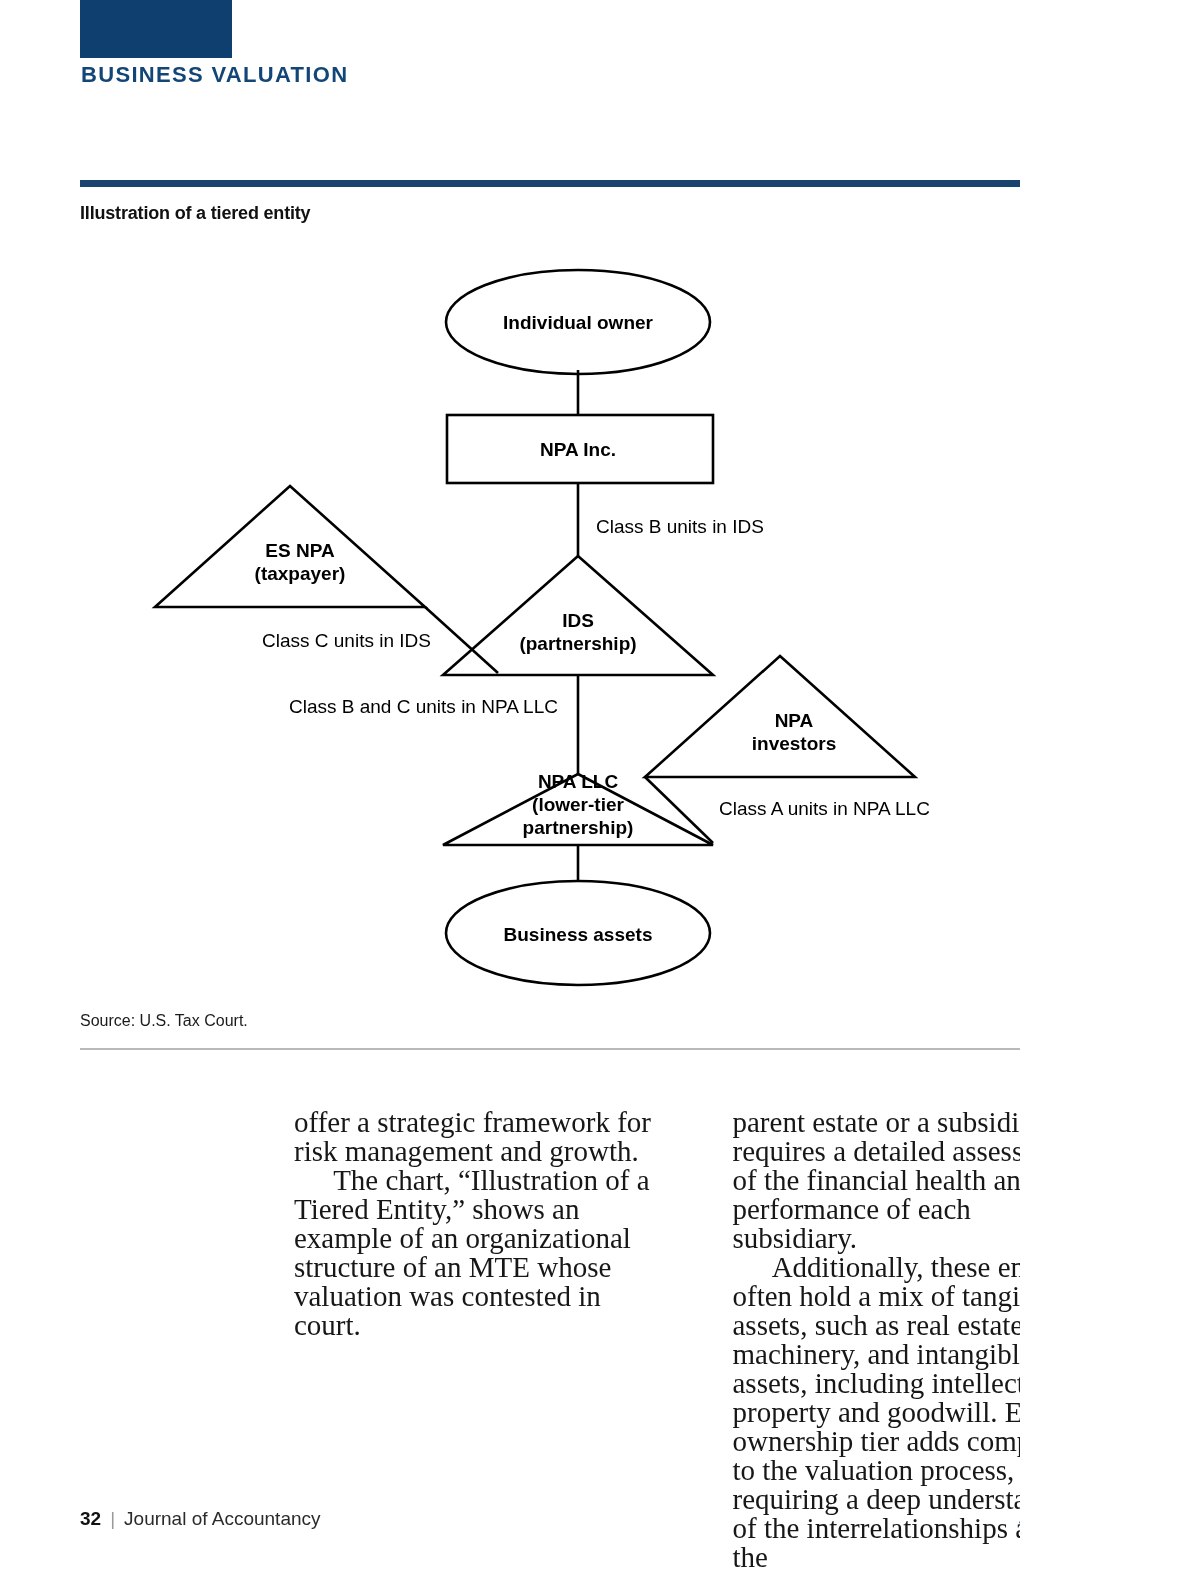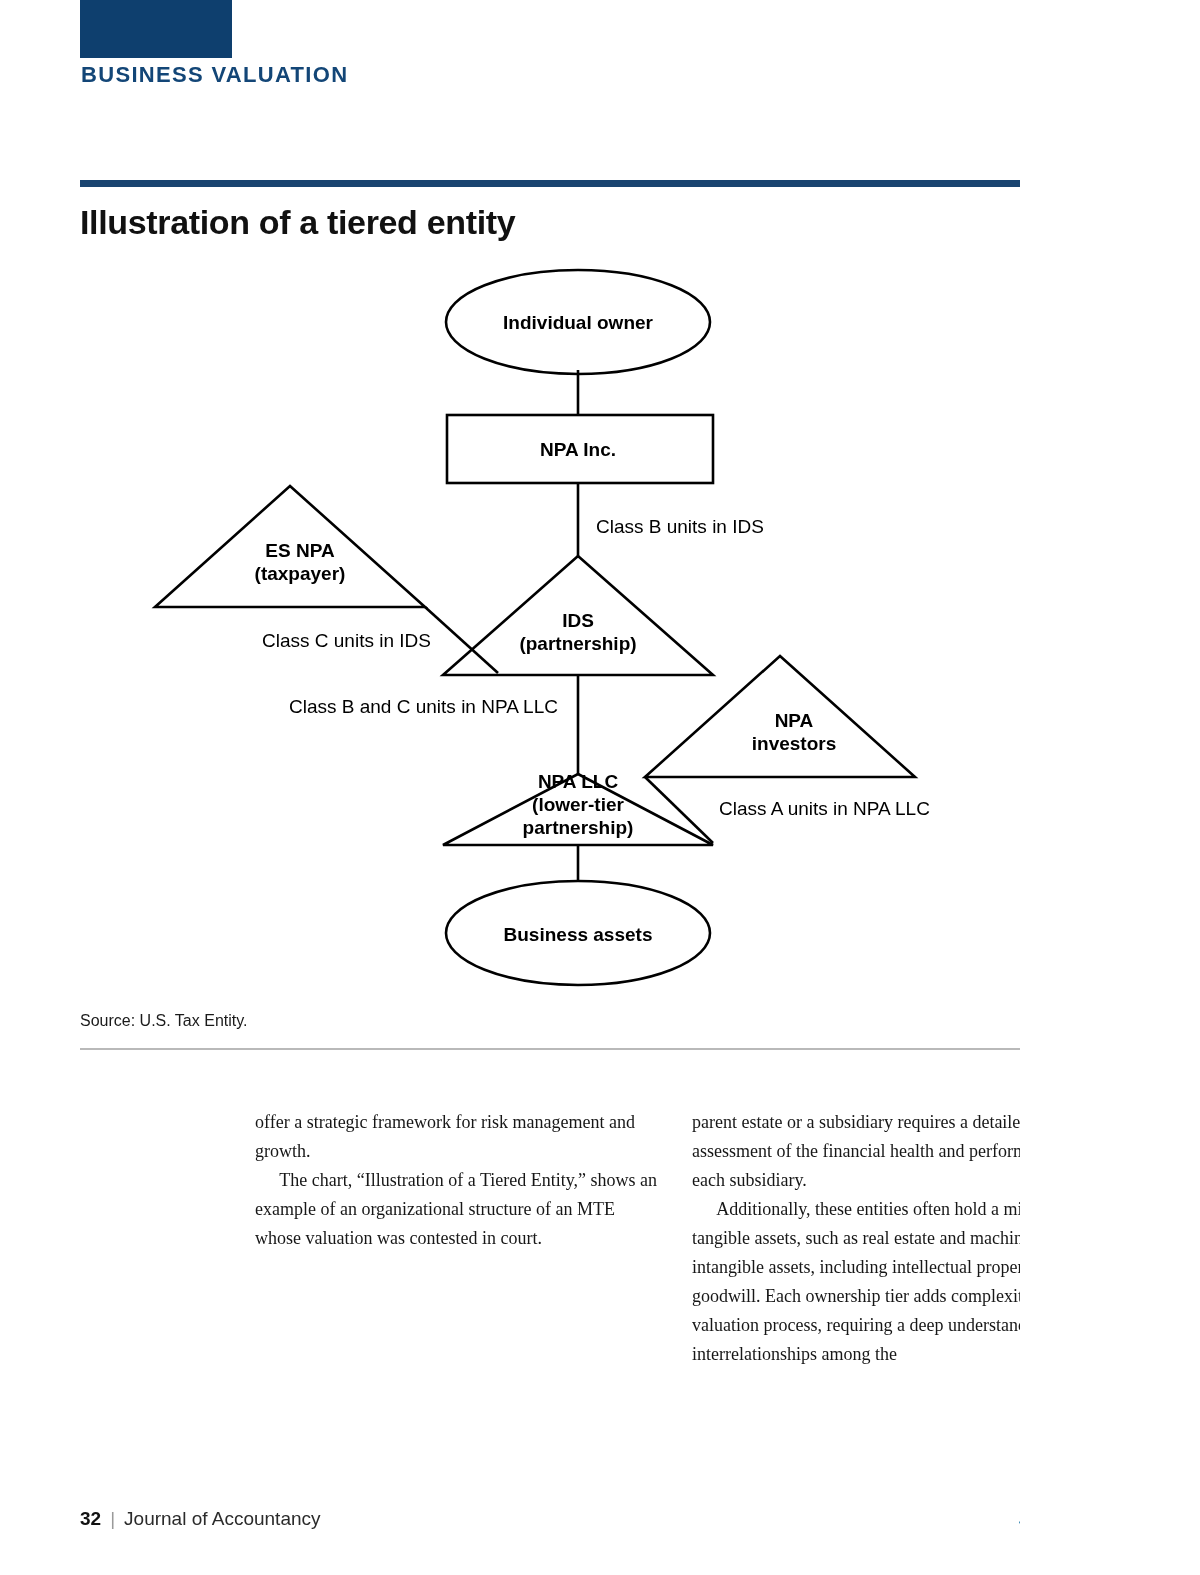--- a/index.html
+++ b/index.html
@@ -42,21 +42,21 @@
     left: 80px;
     top: 180px;
     width: 1020px;
     height: 7px;
     background: #1a4470;
   }
   .figure-title {
     position: absolute;
     left: 80px;
     top: 203px;
-    font-size: 34px;
+    font-size: 18px;
     font-weight: bold;
     color: #111111;
     letter-spacing: -0.01em;
   }
 
   .diagram {
     position: absolute;
     left: 80px;
     top: 250px;
     width: 1020px;
@@ -85,23 +85,24 @@
     position: absolute;
     left: 255px;
     top: 1108px;
     width: 845px;
     display: flex;
     gap: 32px;
   }
   .col {
     width: 405px;
     font-family: "Liberation Serif", serif;
-    font-size: 18px;
+    font-size: 29px;
     line-height: 29px;
     color: #171717;
+    margin-left: 39px;
   }
   .col p { margin: 0; }
   .col p.indent { text-indent: 1.35em; }
 
   
   .footer {
     position: absolute;
     left: 80px;
     top: 1508px;
     width: 1020px;
@@ -201,21 +202,21 @@
 
       <g text-anchor="start">
         <text class="edge-label" x="516" y="283">Class B units in IDS</text>
         <text class="edge-label" x="182" y="397">Class C units in IDS</text>
         <text class="edge-label" x="209" y="463">Class B and C units in NPA LLC</text>
         <text class="edge-label" x="639" y="565">Class A units in NPA LLC</text>
       </g>
     </svg>
   </div>
 
-  <div class="src-note">Source: U.S. Tax Entity.</div>
+  <div class="src-note">Source: U.S. Tax Court.</div>
   <div class="src-rule"></div>
 
   <div class="columns">
     <div class="col">
       <p>offer a strategic framework for risk management and growth.</p>
       <p class="indent">The chart, “Illustration of a Tiered Entity,” shows an example of an organizational structure of an MTE whose valuation was contested in court.</p>
     </div>
     <div class="col">
       <p>parent estate or a subsidiary requires a detailed assessment of the financial health and performance of each subsidiary.</p>
       <p class="indent">Additionally, these entities often hold a mix of tangible assets, such as real estate and machinery, and intangible assets, including intellectual property and goodwill. Each ownership tier adds complexity to the valuation process, requiring a deep understanding of the interrelationships among the</p>

